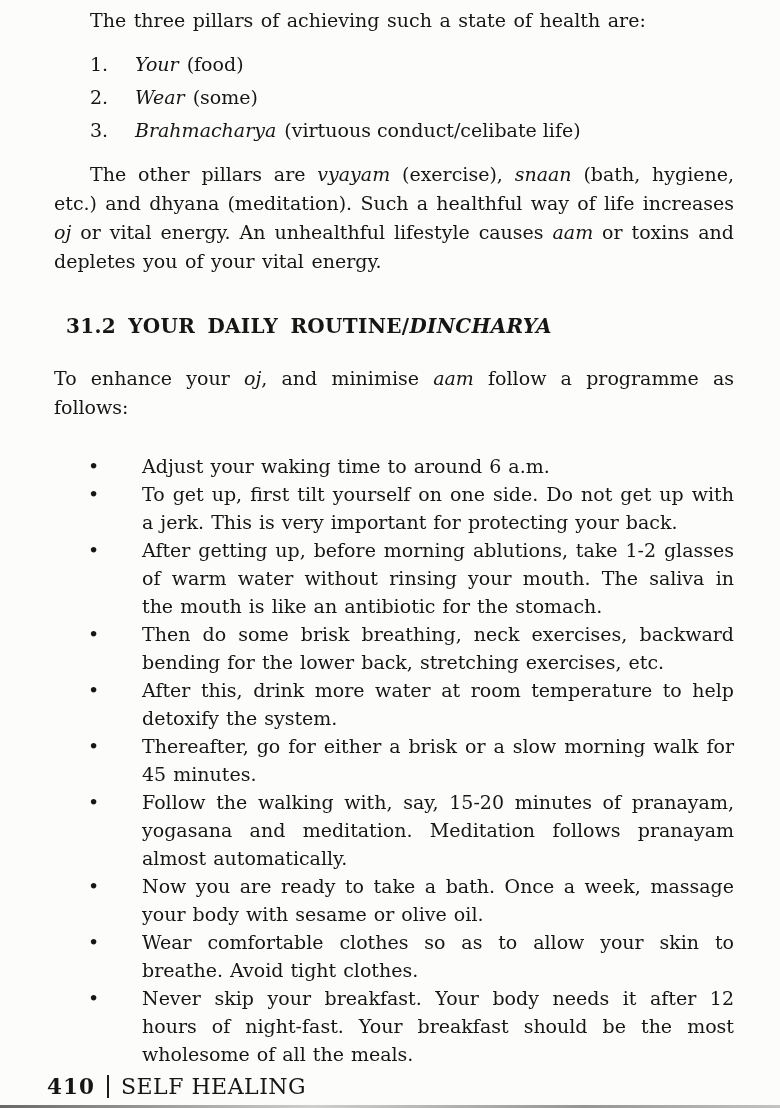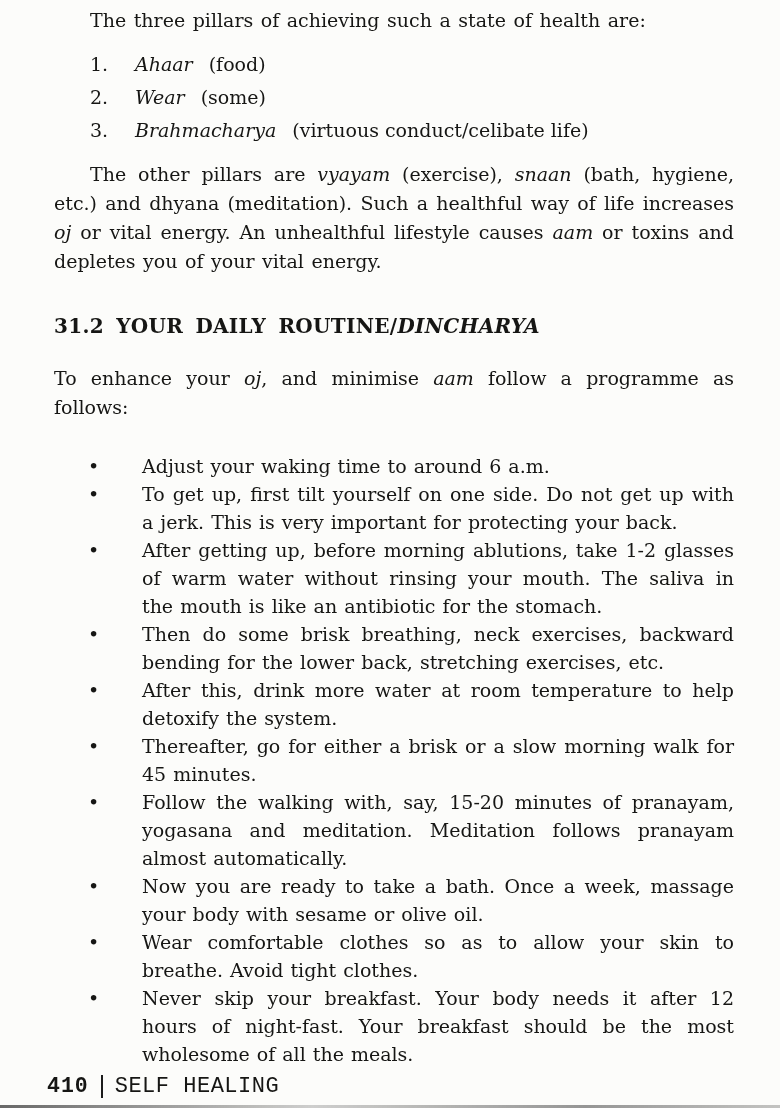--- a/index.html
+++ b/index.html
@@ -17,45 +17,44 @@
     overflow: hidden;
   }
   .para { margin: 0; text-align: justify; word-spacing: 1.5px; }
   .indent { text-indent: 36px; }
   .it { font-style: italic; }
   #intro-para { margin-bottom: 13px; }
 
   .pillars { margin: 0 0 13px 36px; padding: 0; list-style: none; }
   .pillar { display: flex; line-height: 33px; }
   .pillar .num { flex: 0 0 45px; }
-  .pillar .def { margin-left: 16px; }
+  .pillar .def { margin-left: 8px; }
 
   .heading {
-    margin: 36px 0 23px 0;
+    margin: 36px 0 23px 12px;
     font-size: 20px;
     line-height: 29px;
     font-weight: bold;
     word-spacing: 5px;
     letter-spacing: 0.3px;
   }
 
   #routine-intro { margin-bottom: 30px; }
 
   .bullets { list-style: none; margin: 0 0 0 34px; padding: 0; }
   .bullet { display: flex; line-height: 28px; }
   .bullet .marker { flex: 0 0 22px; }
   .bullet .btext { flex: 1; text-align: justify; word-spacing: 1px; margin-left: 32px; }
 
   .footer {
     position: absolute;
     left: 47px;
     bottom: 7px;
     display: flex;
     align-items: center;
-    font-family: Liberation Mono, monospace;
   }
   .pnum { font-weight: bold; font-size: 21.5px; letter-spacing: 1px; }
   .vbar { width: 2px; height: 23px; background: #1c1c1c; margin: 0 12px; }
   .btitle { font-size: 22px; letter-spacing: 0.5px; }
 
   .scan-edge {
     position: absolute;
     bottom: 0; left: 0;
     width: 100%; height: 3px;
     background: linear-gradient(90deg,
@@ -67,21 +66,21 @@
 </head>
 <body>
 
 <div class="page">
 
   <p class="para indent" id="intro-para"><span>The three pillars of achieving such a state of health are:</span></p>
 
   <ol class="pillars">
     <li class="pillar">
         <span class="num">1.</span>
-        <span class="it">Ahaar</span>
+        <span class="it">Your</span>
         <span class="def">(food)</span>
       </li>
     <li class="pillar">
         <span class="num">2.</span>
         <span class="it">Wear</span>
         <span class="def">(some)</span>
       </li>
     <li class="pillar">
         <span class="num">3.</span>
         <span class="it">Brahmacharya</span>

